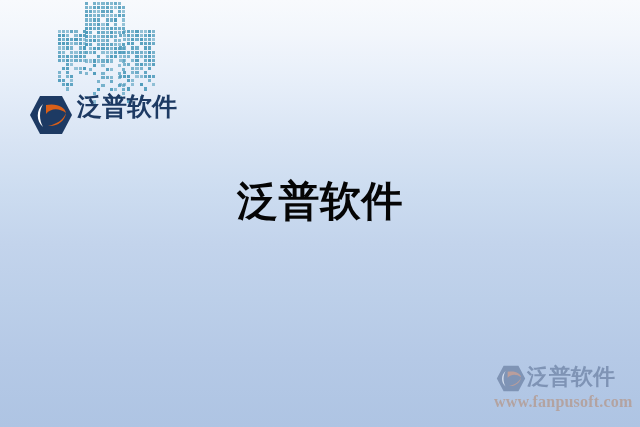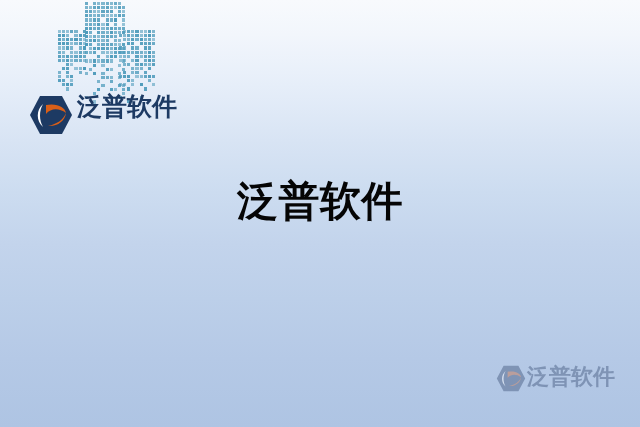--- a/index.html
+++ b/index.html
@@ -506,15 +506,16 @@
       <svg viewBox="0 0 44 40" width="30" height="27" xmlns="http://www.w3.org/2000/svg">
         <polygon points="11,1 33,1 43,20 33,39 11,39 1,20" fill="#5a6f93"></polygon>
         <path d="M14 9 C7 15, 7 26, 14 32 C10 25, 10 16, 14 9 Z" fill="#eaeef6"></path>
         <path d="M17 10 C28 8, 36 12, 37 18 C30 13, 22 13, 17 19 Z" fill="#c08068"></path>
         <path d="M37 18 C36 26, 28 32, 19 31 C28 29, 34 25, 37 18 Z" fill="#c08068"></path>
       </svg>
     </div>
 
     <div id="wm-cn">泛普软件</div>
 
+    <div id="wm-url">www.fanpusoft.com</div>
   </div>
 
 </div>
 
 </body></html>

